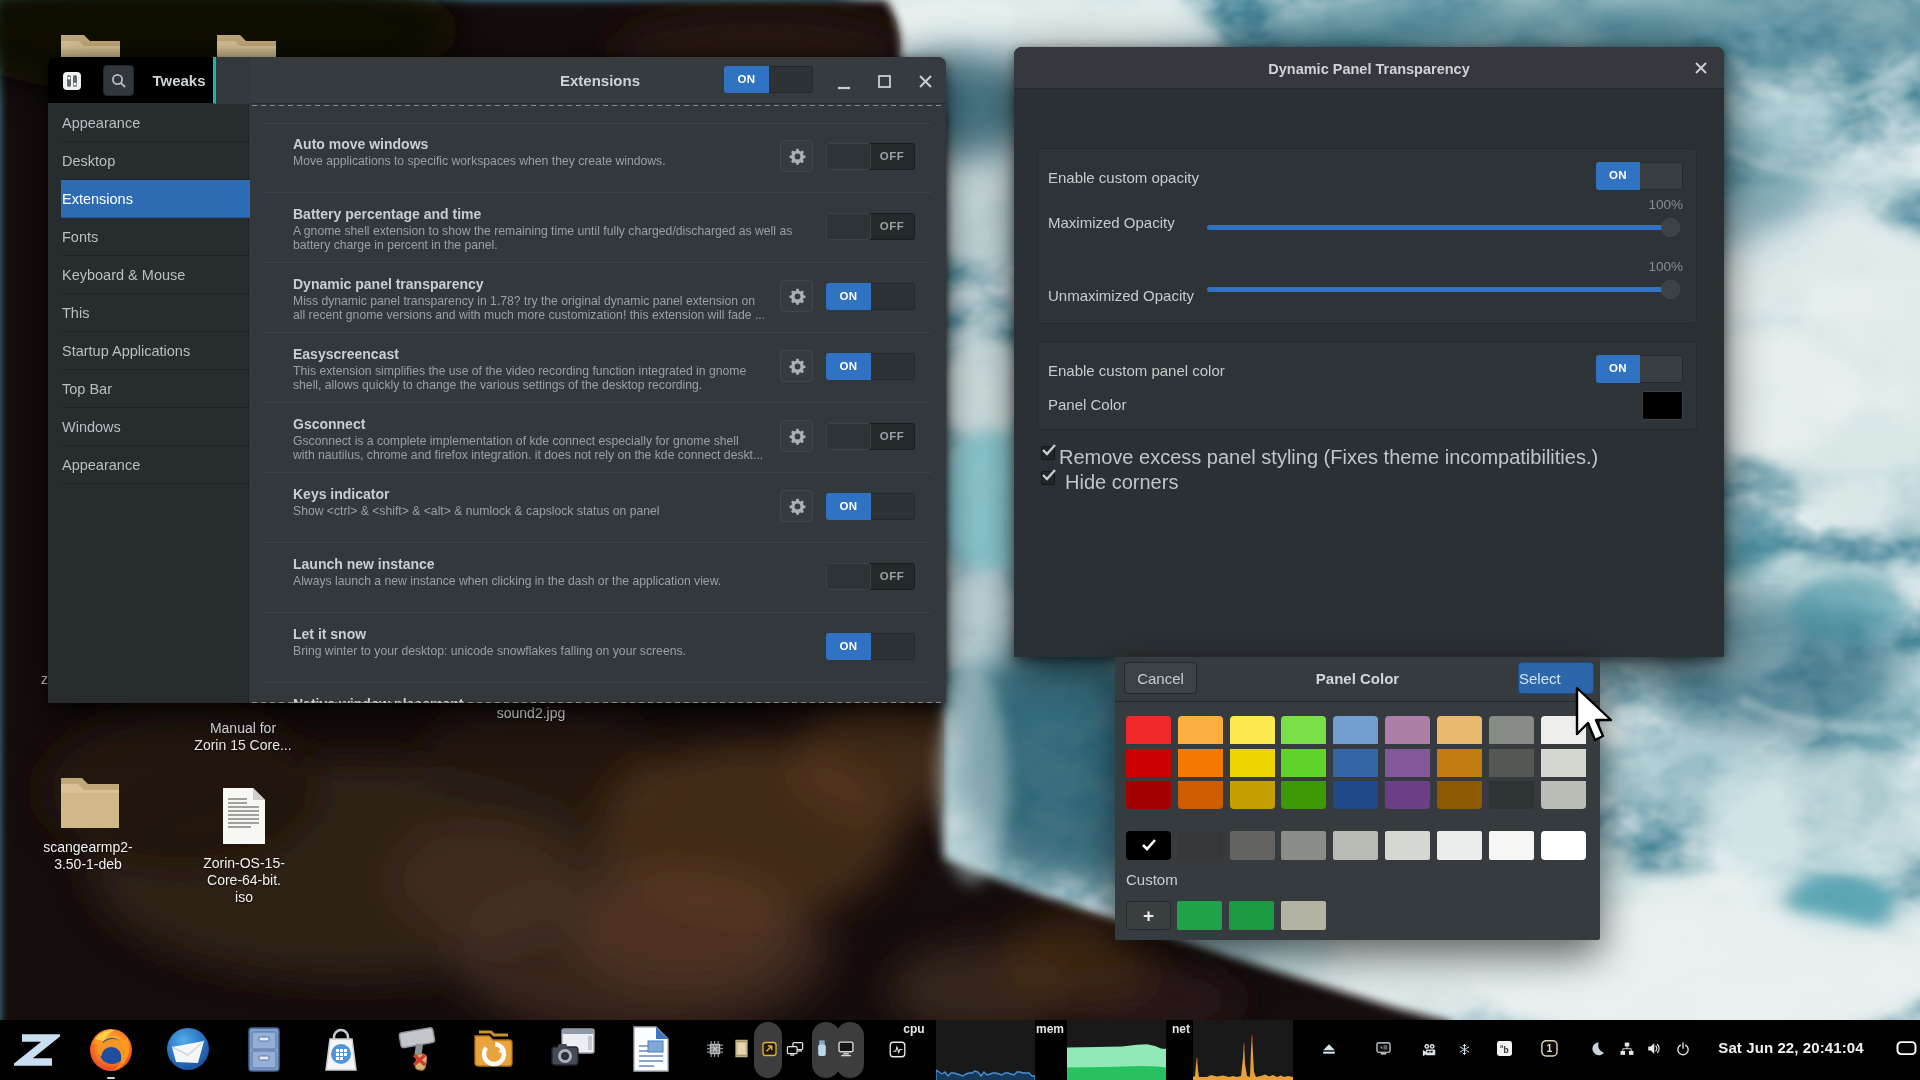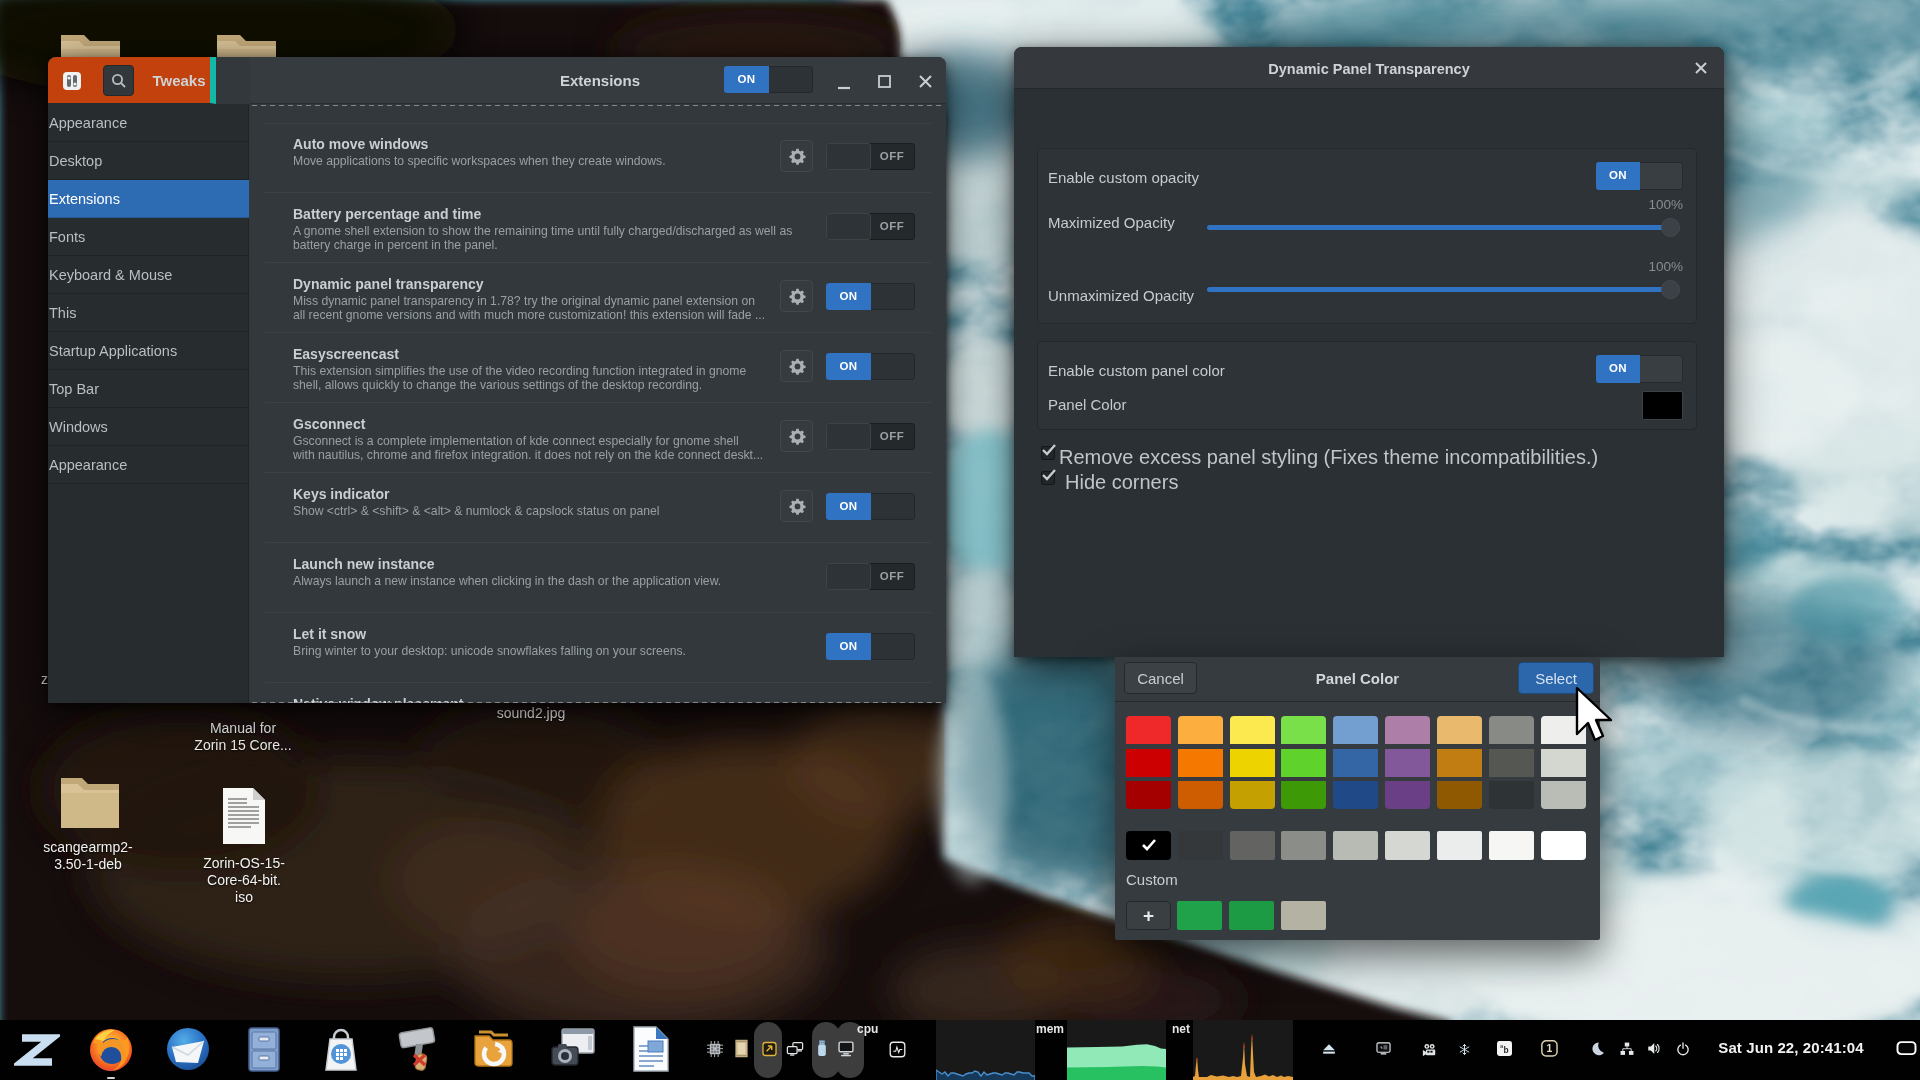--- a/index.html
+++ b/index.html
@@ -3,24 +3,24 @@
 <meta charset="utf-8">
 <style>
 *{margin:0;padding:0;box-sizing:border-box}
 html,body{width:1920px;height:1080px;overflow:hidden;background:#000;font-family:"Liberation Sans",sans-serif}
 #stage{position:absolute;left:0;top:0;width:1920px;height:1080px;overflow:hidden}
 .abs{position:absolute}
 
 .win{position:absolute;border-radius:8px 8px 0 0;box-shadow:0 10px 45px rgba(0,0,0,.65),0 3px 12px rgba(0,0,0,.5)}
 
 #tweaks{left:48px;top:57px;width:898px;height:646px;background:#32383c}
-#tw-hb-l{position:absolute;left:0;top:0;width:168px;height:47px;background:#c2410c;border-radius:8px 0 0 0;border-right:6px solid #14b8a6;border-bottom:1px solid #272c2f}
+#tw-hb-l{position:absolute;left:0;top:0;width:168px;height:47px;background:#000000;border-radius:8px 0 0 0;border-right:3px solid #14b8a6;border-bottom:1px solid #272c2f}
 #tw-hb-r{position:absolute;left:202px;top:0;width:696px;height:47px;background:#353b3f;border-radius:0 8px 0 0;border-bottom:1px solid #272c2f}
 #tw-side{position:absolute;left:0;top:47px;width:201px;height:599px;background:#272c2f;border-right:1px solid #202427}
-.srow{position:absolute;left:0;width:201px;height:38px;color:#b9bfc3;font-size:14.5px;line-height:38px;padding-left:1px;border-bottom:1px solid rgba(0,0,0,.18)}
+.srow{position:absolute;left:13px;width:201px;height:38px;color:#b9bfc3;font-size:14.5px;line-height:38px;padding-left:1px;border-bottom:1px solid rgba(0,0,0,.18)}
 .srow.sel{background:#2d6cb3;color:#fff}
 #tw-content{position:absolute;left:202px;top:47px;width:696px;height:599px;background:#32383c;overflow:hidden}
 .dashline{position:absolute;left:2px;width:692px;height:1px;background:repeating-linear-gradient(90deg,#80868a 0 5px,rgba(0,0,0,0) 5px 9px)}
 .xrow{position:absolute;left:0;width:696px;height:70px}
 .xrow .tt{position:absolute;left:43px;top:9.5px;font-size:14px;font-weight:bold;color:#c9ced2}
 .xrow .d1{position:absolute;left:43px;top:28px;font-size:12.2px;color:#99a0a4;white-space:nowrap}
 .xrow .d2{position:absolute;left:43px;top:42px;font-size:12.2px;color:#99a0a4;white-space:nowrap}
 .xsep{position:absolute;left:15px;width:666px;height:1px;background:rgba(255,255,255,.05)}
 
 .gear{position:absolute;width:33px;height:32px;background:#353b3f;border:1px solid #41474b;border-radius:4px}
@@ -413,21 +413,21 @@
  <div class="cb" style="left:27px;top:424px"></div>
  <svg class="abs" width="16" height="14" viewBox="0 0 16 14" style="left:27px;top:421px">
         <path d="M2,7 L6,11 L14,2" stroke="#c7ccd0" stroke-width="2.4" fill="none"></path>
       </svg>
  <div class="cbt" style="left:51px;top:424px">Hide corners</div>
 </div>
 
 <div id="cdlg" class="abs">
  <div class="abs" style="left:9px;top:5px;width:73px;height:32px;background:#3c4145;border:1px solid #24282c;border-radius:4px;color:#c8cdd0;font-size:15px;text-align:center;line-height:32px">Cancel</div>
  <div class="abs" style="left:0;top:13px;width:485px;text-align:center;font-weight:bold;font-size:15px;color:#d3d7da">Panel Color</div>
- <div class="abs" style="left:403px;top:5px;width:76px;height:32px;background:#2c66ab;border:1px solid #1d4a80;border-radius:4px;color:#d5e3f3;font-size:15px;text-align:center;line-height:32px">Select</div>
+ <div class="abs" style="left:403px;top:5px;width:76px;height:32px;background:#2c66ab;border:1px solid #1d4a80;border-radius:4px;color:#d5e3f3;font-size:15px;line-height:32px">Select</div>
  <div class="abs" style="left:0;top:44px;width:485px;height:1px;background:#24282b"></div>
  <div class="swatch" style="left:11px;top:59px;background:#ef2929;border-radius:4px 4px 0 0"></div>
  <div class="swatch" style="left:63px;top:59px;background:#fcaf3e;border-radius:4px 4px 0 0"></div>
  <div class="swatch" style="left:115px;top:59px;background:#fce94f;border-radius:4px 4px 0 0"></div>
  <div class="swatch" style="left:166px;top:59px;background:#7ae04a;border-radius:4px 4px 0 0"></div>
  <div class="swatch" style="left:218px;top:59px;background:#729fcf;border-radius:4px 4px 0 0"></div>
  <div class="swatch" style="left:270px;top:59px;background:#ad7fa8;border-radius:4px 4px 0 0"></div>
  <div class="swatch" style="left:322px;top:59px;background:#e9b96e;border-radius:4px 4px 0 0"></div>
  <div class="swatch" style="left:374px;top:59px;background:#888a85;border-radius:4px 4px 0 0"></div>
  <div class="swatch" style="left:426px;top:59px;background:#eeeeec;border-radius:4px 4px 0 0"></div>
@@ -612,21 +612,21 @@
  <svg class="abs" width="18" height="18" viewBox="0 0 26 26" style="left:837px;top:20px">
         <rect x="3" y="3" width="20" height="14" rx="2" fill="#131517" stroke="#d7dadc" stroke-width="2"></rect>
 <rect x="9" y="19" width="8" height="2" fill="#d7dadc"></rect>
         <rect x="6" y="21.5" width="14" height="2" fill="#d7dadc"></rect>
       </svg>
  <svg class="abs" width="17" height="17" viewBox="0 0 28 28" style="left:889px;top:21px">
         <rect x="2" y="2" width="24" height="24" rx="5" fill="none" stroke="#e8eaec" stroke-width="2.2"></rect>
 <path d="M7,17 h4 l2,-7 l3,9 l2,-5 h4" fill="none" stroke="#e8eaec" stroke-width="1.8"></path>
       </svg>
  <div class="graph" style="left:936px;width:99px"></div>
- <div class="glabel" style="left:857px;top:2px;width:38px;text-align:left">cpu</div>
+ <div class="glabel" style="left:895px;top:2px;width:38px;text-align:center">cpu</div>
  <svg class="abs" width="99" height="80" viewBox="0 0 99 80" style="left:936px;top:-20px">
         <polyline points="0,80 0,75 0,70 3,72 6,74 9,72 12,76 15,73 18,73 21,74 24,75 27,76 30,74 33,73 36,73 39,71 42,72 45,76 48,72 51,75 54,74 57,73 60,73 63,74 66,75 69,73 72,73 75,74 78,75 81,72 84,72 87,73 90,73 93,73 96,76 99,76 99,75 99,80" fill="#16395a" stroke="#4a8fd0" stroke-width="1.4"></polyline>
       </svg>
  <div class="graph" style="left:1067px;width:99px"></div>
  <div class="glabel" style="left:1026px;top:2px;width:38px;text-align:right">mem</div>
  <svg class="abs" width="99" height="60" viewBox="0 0 99 60" style="left:1067px;top:0px">
         <path d="M0,27.5 L30,27 L55,26.5 L70,24.8 L80,24.2 L88,26 L94,28.5 L99,29 L99,60 L0,60 Z" fill="#90e9b6"></path>
 <path d="M0,47.5 L40,47 L75,46 L90,46.5 L99,47.5 L99,60 L0,60 Z" fill="#27c162"></path>
       </svg>
  <div class="graph" style="left:1193px;width:100px"></div>

